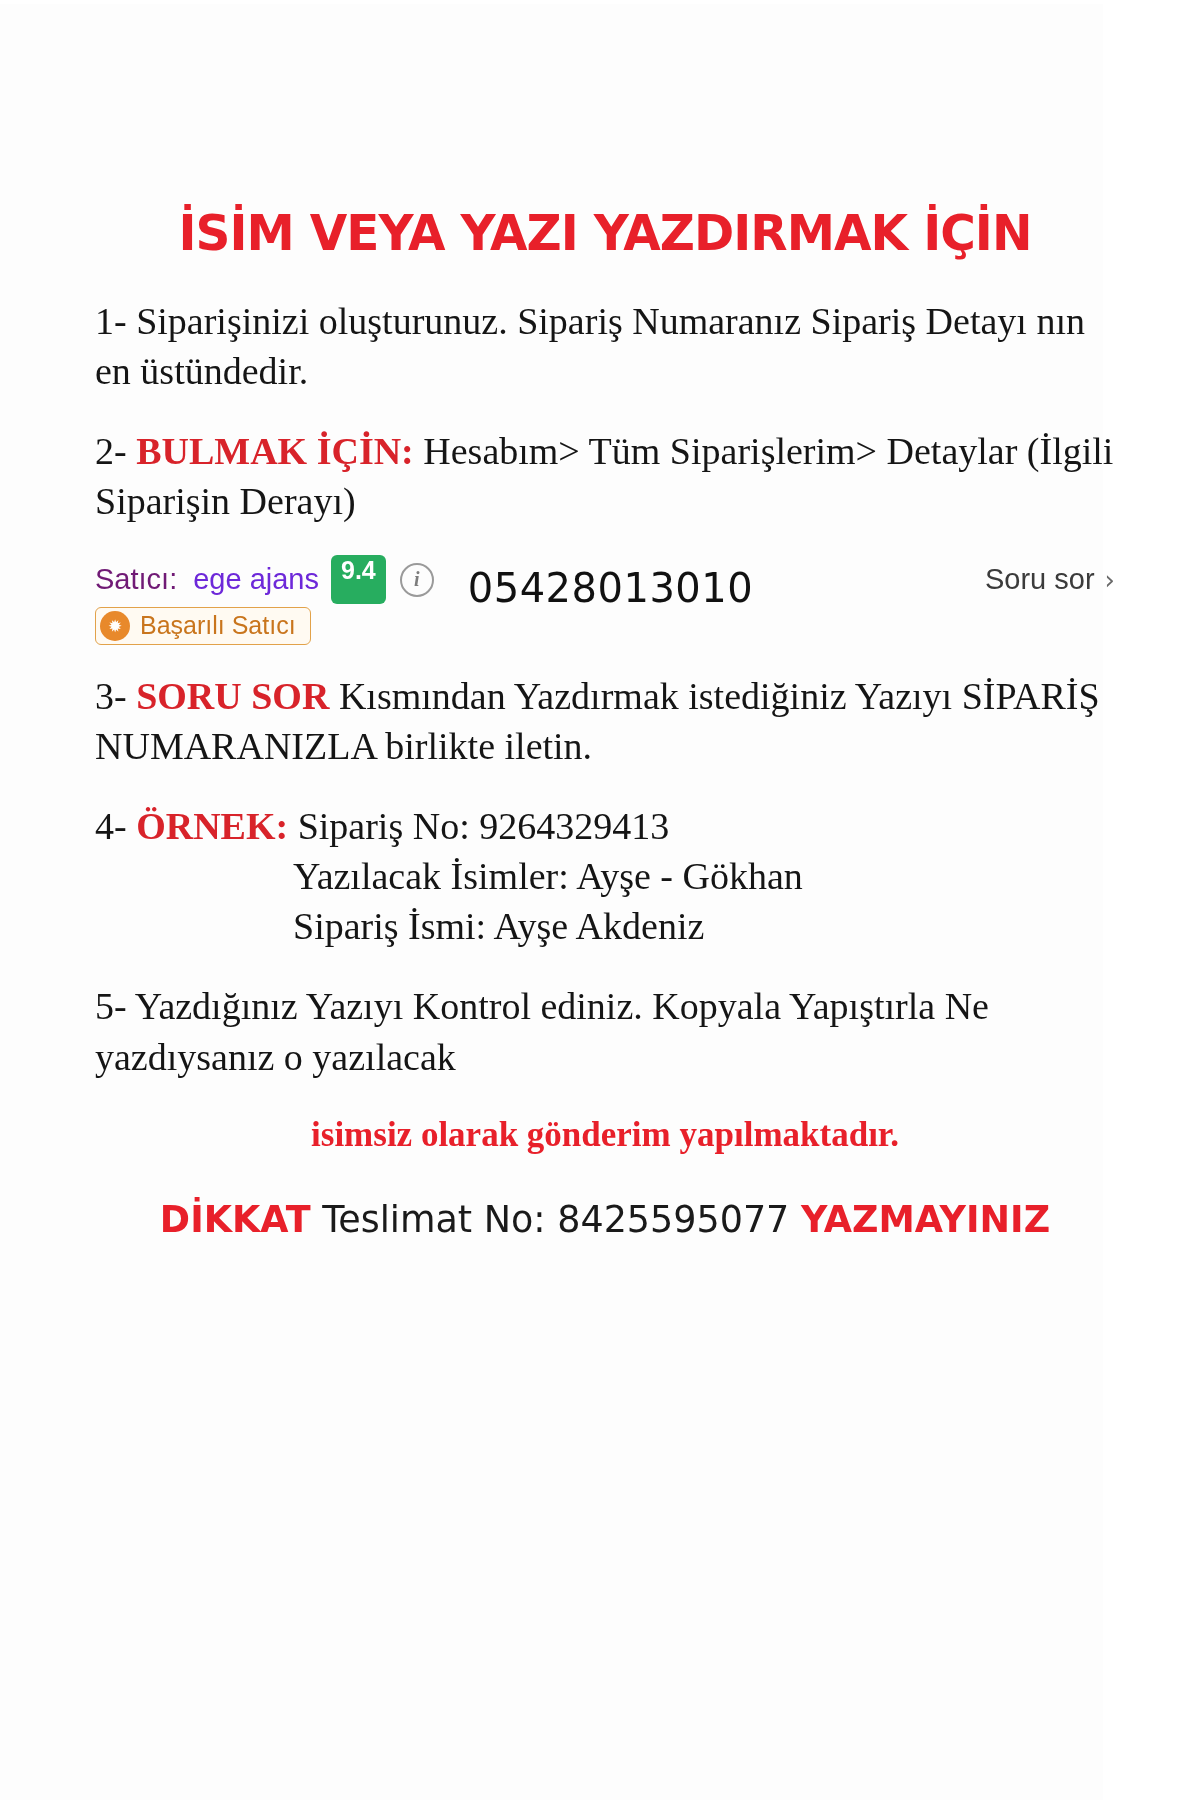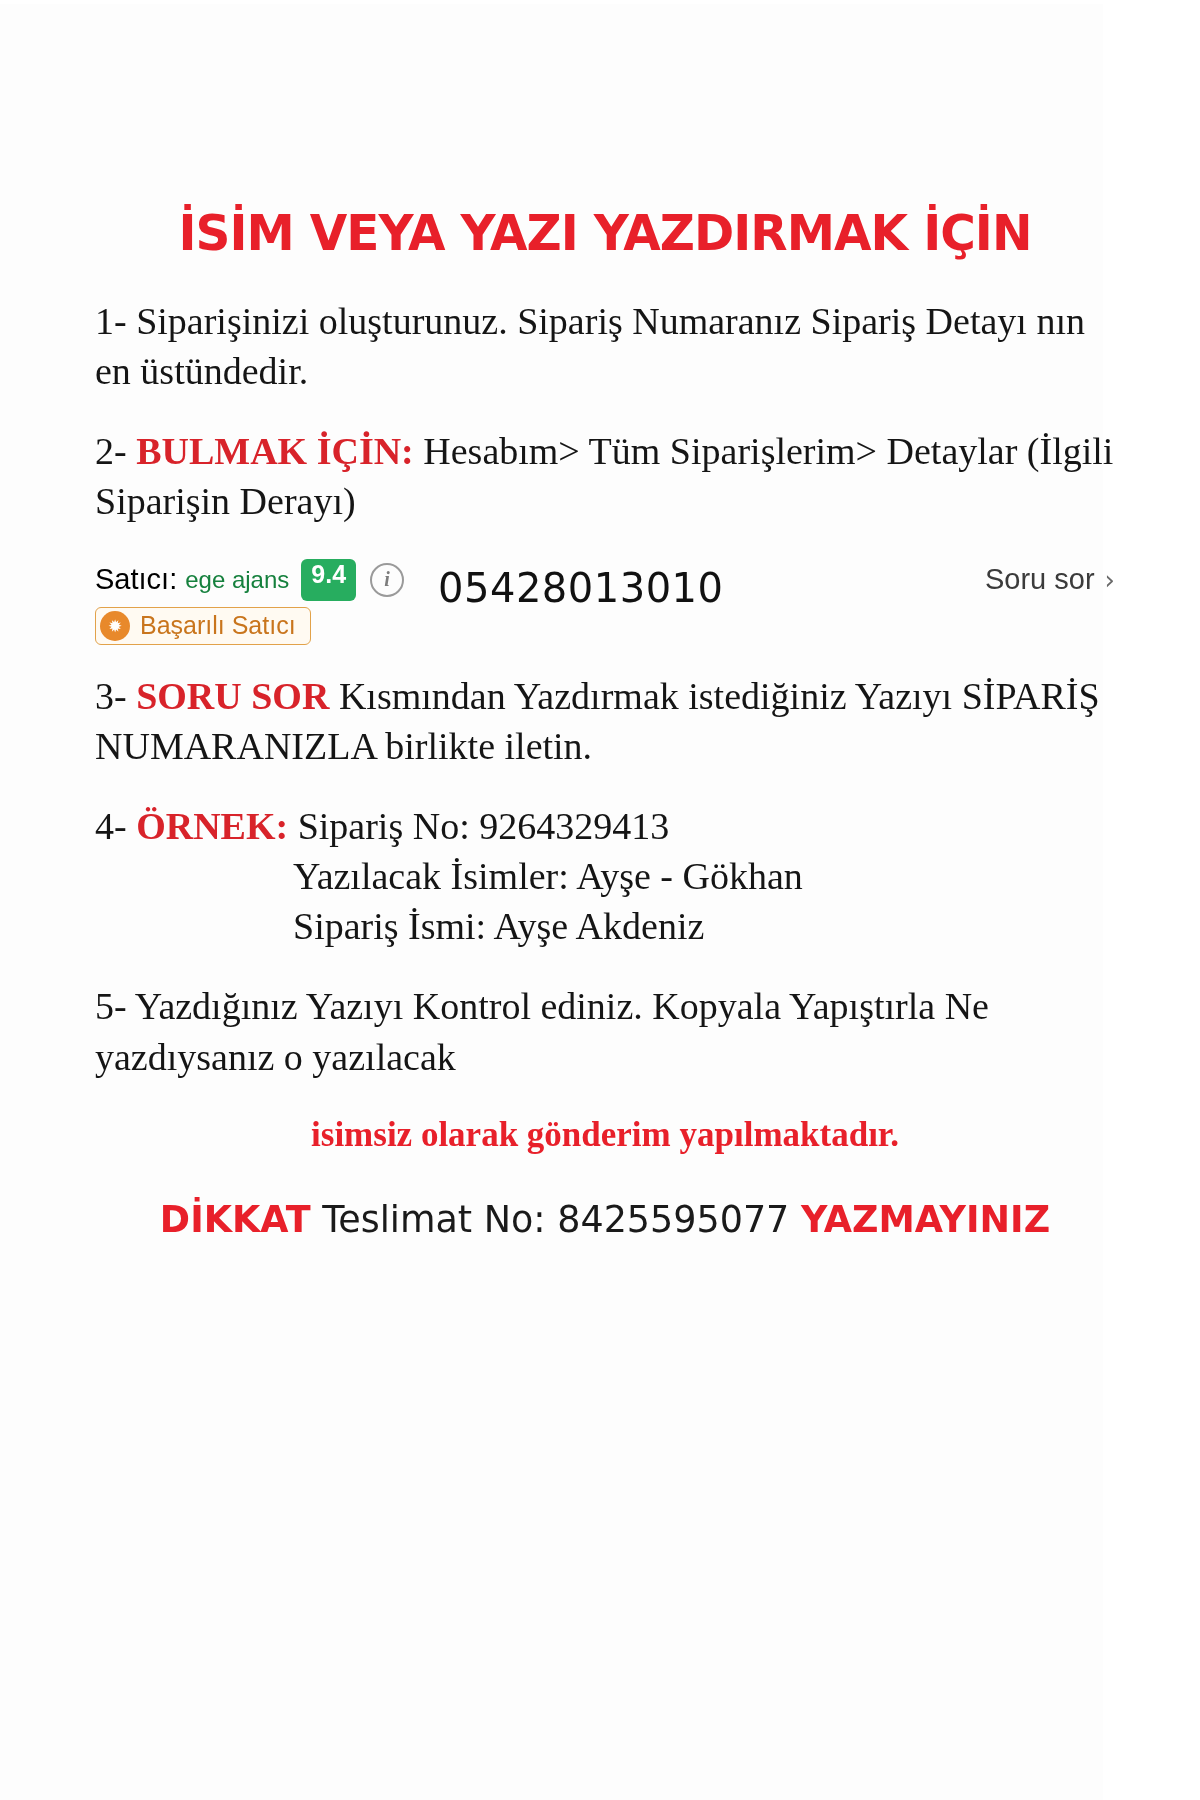--- a/index.html
+++ b/index.html
@@ -67,37 +67,37 @@
   
   .seller-strip {
     display: flex;
     align-items: center;
     margin: 8px 0 4px 0;
     height: 46px;
   }
   .seller-label {
     font-family: "Liberation Sans", sans-serif;
     font-size: 29px;
-    color: #000000;
-    margin-right: 8px;
+    color: #701a75;
+    margin-right: 16px;
   }
   .seller-name {
     font-family: "Liberation Sans", sans-serif;
-    font-size: 24px;
-    color: #15803d;
+    font-size: 29px;
+    color: #6d28d9;
     margin-right: 12px;
   }
   .rating-badge {
     font-family: "Liberation Sans", sans-serif;
     font-size: 25px;
     font-weight: bold;
     color: #ffffff;
     background: #27ad5f;
     border-radius: 6px;
-    padding: 3px 10px 14px 10px;
+    padding: 3px 10px 21px 10px;
     line-height: 1;
     margin-right: 14px;
   }
   .info-icon {
     width: 30px;
     height: 30px;
     border-radius: 50%;
     border: 2px solid #9a9a9a;
     color: #7d7d7d;
     font-family: "Liberation Serif", serif;

